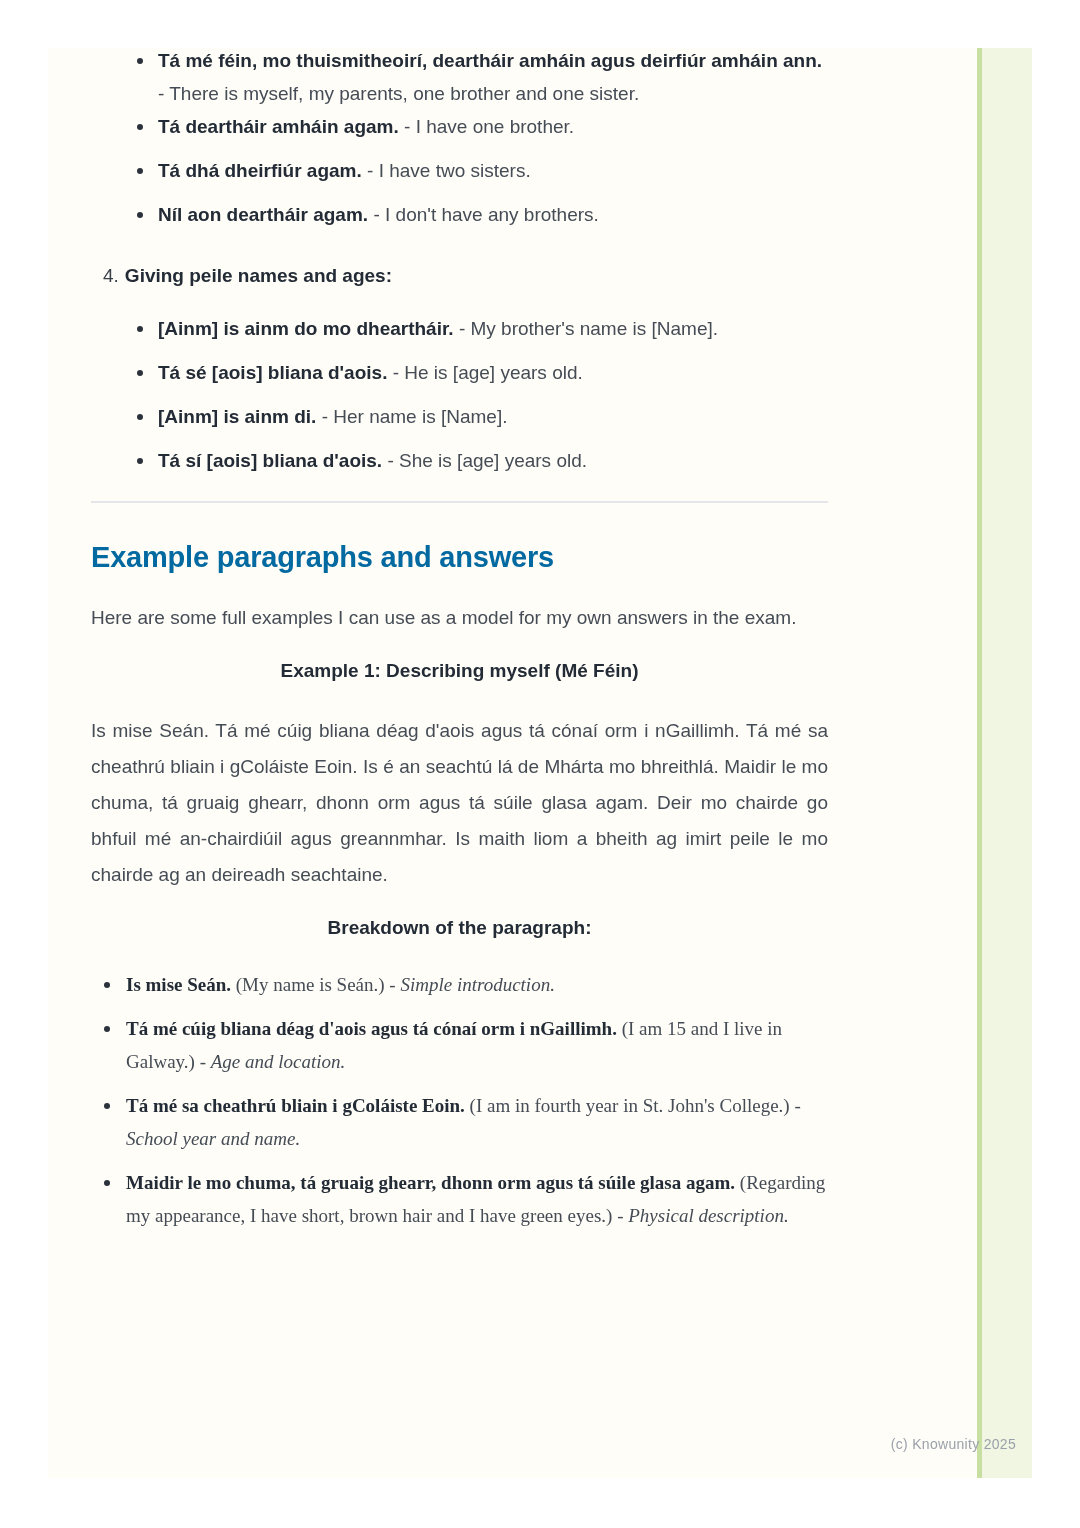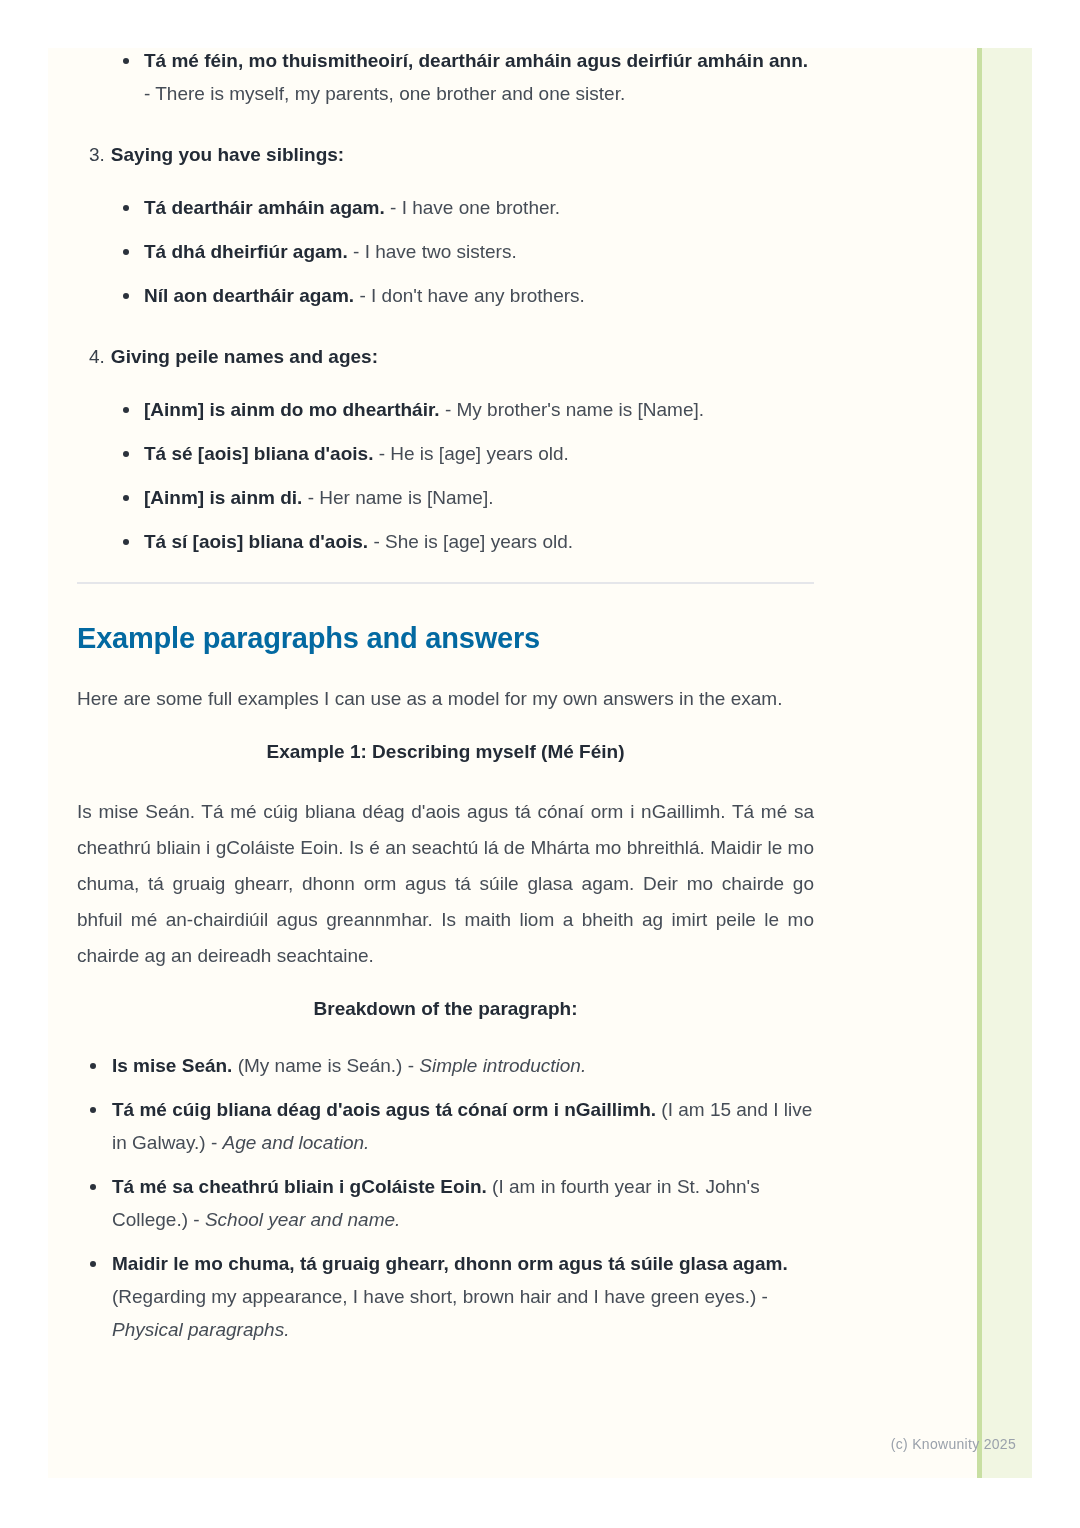--- a/index.html
+++ b/index.html
@@ -14,32 +14,32 @@
     position:absolute;left:48px;top:48px;width:984px;height:1430px;
     background:#fffdf7;
   }
   .stripe{
     position:absolute;left:977px;top:48px;width:55px;height:1430px;
     background:#f1f6e2;
     border-left:5px solid #c8dfa2;
     box-sizing:border-box;
   }
   .content{
-    position:absolute;left:77px;top:44px;width:737px;
+    position:absolute;left:91px;top:44px;width:737px;
     font-size:19px;line-height:33px;
   }
   strong,b{color:#232b36;font-weight:700;}
   em{font-style:italic;color:#454c56;}
   ul{list-style:none;margin:0;padding:0;}
   ul.lv2 li{position:relative;padding-left:67px;}
   ul.lv2 li::before{
     content:"";position:absolute;left:46px;top:14px;width:6px;height:6px;
     border-radius:50%;background:#2b323c;
   }
-  ul.lv1 li{position:relative;padding-left:35px;}
+  ul.lv1 li{position:relative;padding-left:35px;font-family:Liberation Serif, serif;}
   ul.lv1 li::before{
     content:"";position:absolute;left:13px;top:14px;width:6px;height:6px;
     border-radius:50%;background:#2b323c;
   }
   ul li + li{margin-top:11px;}
   .num-heading{margin:28px 0 20px;padding-left:12px;}
   .num-heading .num{color:#39414b;margin-right:6px;}
   hr.divider{border:none;border-top:2px solid #e5e6ea;margin:24px 0 0 0;}
   h1.green-heading{
     font-size:29px;line-height:34px;font-weight:700;color:#0369a1;
@@ -59,23 +59,20 @@
 <div class="stripe"></div>
 
 <main class="content">
 
   <ul class="lv2">
     <li>
       <strong>Tá mé féin, mo thuismitheoirí, deartháir amháin agus deirfiúr amháin ann.</strong><span> - There is myself, my parents, one brother and one sister.</span>
     </li>
   </ul>
 
-  <div class="num-heading">
-    <span class="num">3.</span><strong>Saying you have siblings:</strong>
-  </div>
 
   <ul class="lv2">
     <li>
       <strong>Tá deartháir amháin agam.</strong><span> - I have one brother.</span>
     </li>
     <li>
       <strong>Tá dhá dheirfiúr agam.</strong><span> - I have two sisters.</span>
     </li>
     <li>
       <strong>Níl aon deartháir agam.</strong><span> - I don't have any brothers.</span>
@@ -117,19 +114,19 @@
     <li>
       <strong>Is mise Seán.</strong><span> (My name is Seán.) - </span><em>Simple introduction.</em>
     </li>
     <li>
       <strong>Tá mé cúig bliana déag d'aois agus tá cónaí orm i nGaillimh.</strong><span> (I am 15 and I live in Galway.) - </span><em>Age and location.</em>
     </li>
     <li>
       <strong>Tá mé sa cheathrú bliain i gColáiste Eoin.</strong><span> (I am in fourth year in St. John's College.) - </span><em>School year and name.</em>
     </li>
     <li>
-      <strong>Maidir le mo chuma, tá gruaig ghearr, dhonn orm agus tá súile glasa agam.</strong><span> (Regarding my appearance, I have short, brown hair and I have green eyes.) - </span><em>Physical paragraphs.</em>
+      <strong>Maidir le mo chuma, tá gruaig ghearr, dhonn orm agus tá súile glasa agam.</strong><span> (Regarding my appearance, I have short, brown hair and I have green eyes.) - </span><em>Physical description.</em>
     </li>
   </ul>
 
 </main>
 
 <div class="footer">(c) Knowunity 2025</div>
 
 </body></html>

